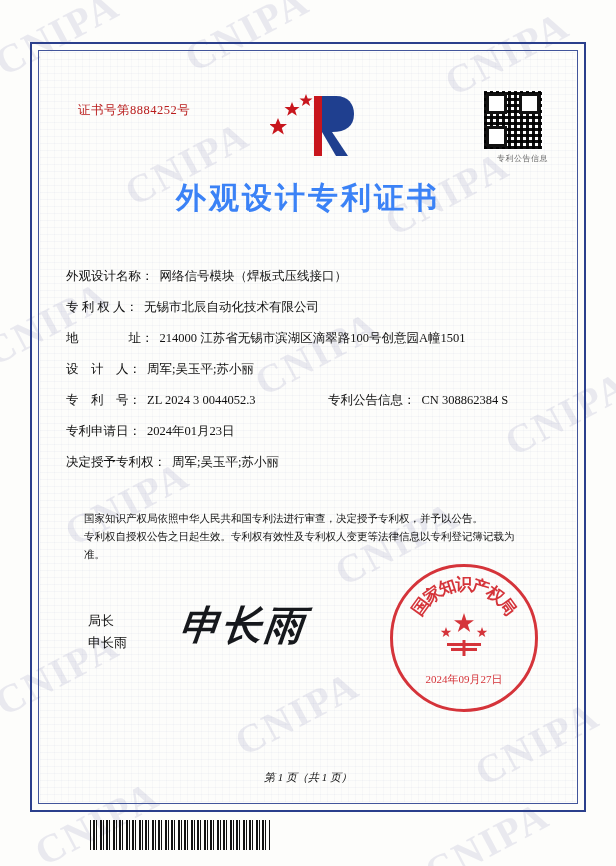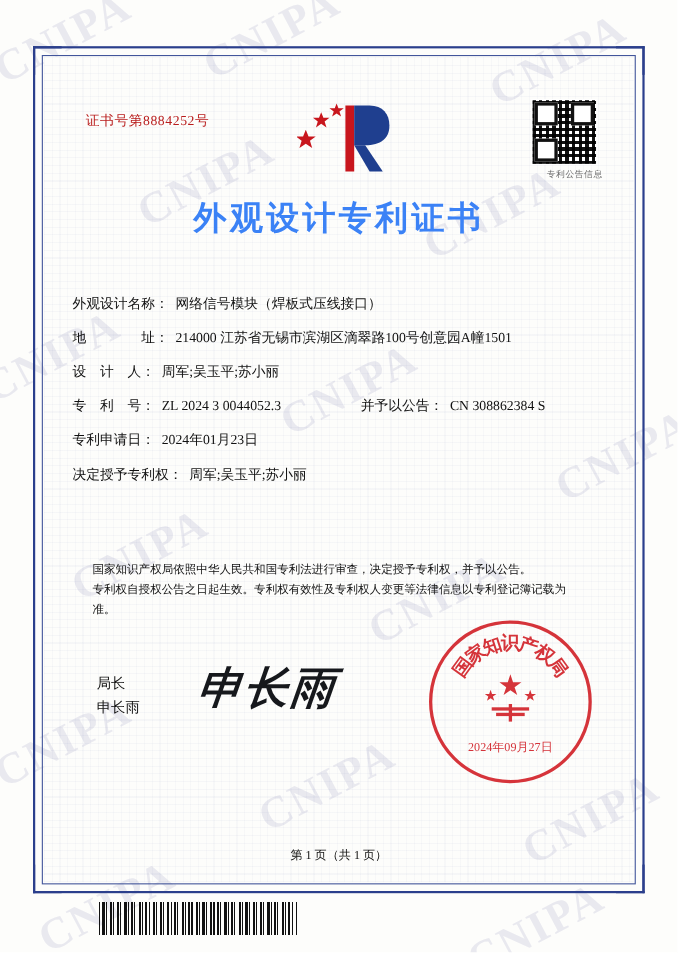--- a/index.html
+++ b/index.html
@@ -263,20 +263,21 @@
 
   
   .page-footer {
     position: absolute;
     left: 0; top: 700px;
     width: 496px;
     text-align: center;
     font-family: "Liberation Serif", serif;
     font-size: 11px;
     color: #111;
+    font-style: italic;
   }
 
   
   .barcode {
     position: absolute;
     left: 90px; top: 820px;
     width: 180px; height: 30px;
     background-image: repeating-linear-gradient(90deg,
       #111 0 1px, transparent 1px 3px,
       #111 3px 5px, transparent 5px 6px,
@@ -338,33 +339,36 @@
     </div>
 
     <div class="title">外观设计专利证书</div>
 
     <div class="fields">
 
       <div class="row">
         <span class="lbl">外观设计名称：</span><span class="val">网络信号模块（焊板式压线接口）</span>
       </div>
 
+      <div class="row">
+        <span class="lbl">专 利 权 人：</span><span class="val">无锡市北辰自动化技术有限公司</span>
+      </div>
 
       <div class="row">
         <span class="lbl">地　　　　址：</span><span class="val">214000 江苏省无锡市滨湖区滴翠路100号创意园A幢1501</span>
       </div>
 
       <div class="row">
         <span class="lbl">设　计　人：</span><span class="val">周军;吴玉平;苏小丽</span>
       </div>
 
       <div class="row">
         <span class="lbl">专　利　号：</span><span class="val">ZL 2024 3 0044052.3</span>
         <span class="col2">
-          <span class="lbl">并予以公告：</span><span class="val">CN 308862384 S</span>
+          <span class="lbl">专利公告信息：</span><span class="val">CN 308862384 S</span>
         </span>
       </div>
 
       <div class="row">
         <span class="lbl">专利申请日：</span><span class="val">2024年01月23日</span>
       </div>
 
 
       <div class="row">
         <span class="lbl">决定授予专利权：</span><span class="val">周军;吴玉平;苏小丽</span>

